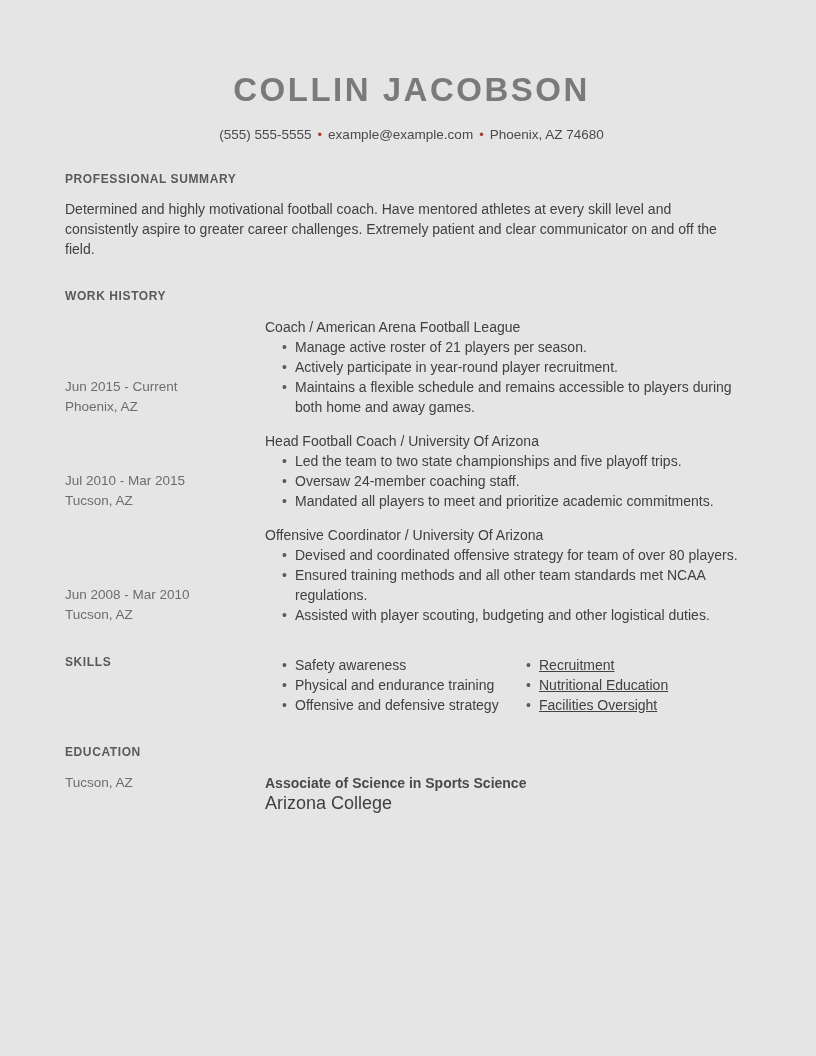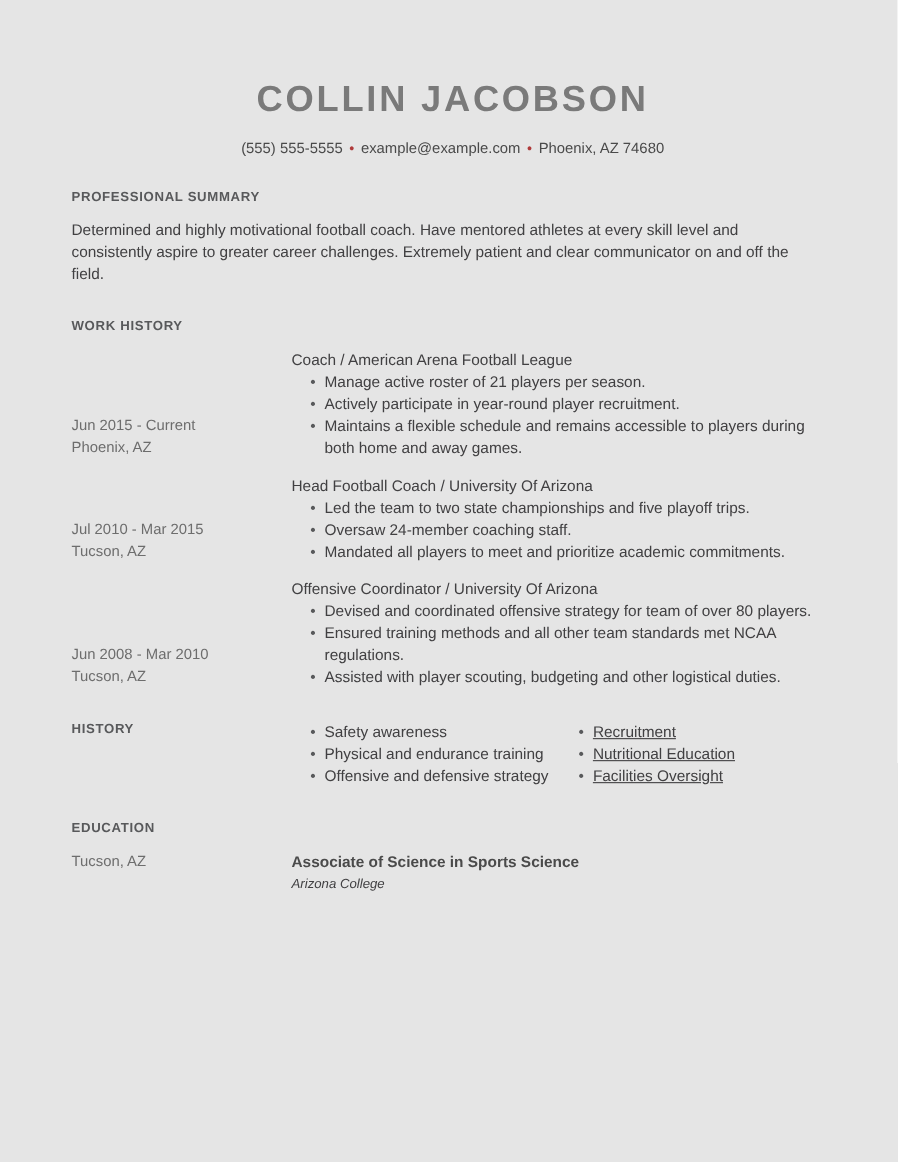--- a/index.html
+++ b/index.html
@@ -33,21 +33,21 @@
   ul.bullets { list-style:none; }
   ul.bullets li { position:relative; padding-left:30px; line-height:20px; }
   ul.bullets li::before { content:"\2022"; position:absolute; left:17px; top:0; color:#58595b; }
   .skills-row { display:flex; align-items:flex-start; margin-top:30px; }
   .skills-title-col { width:200px; flex-shrink:0; }
   .skills-cols { flex:1; display:flex; font-size:14px; line-height:20px; color:#414042; }
   .skills-col1 { width:244px; flex-shrink:0; }
   .skills-col2 { flex:1;text-decoration:underline; }
   .edu-row { margin-top:13px; display:flex; align-items:flex-start; }
   .edu-degree { font-weight:700; color:#4a4a4a; font-size:14px; line-height:20px; }
-  .edu-school { font-size:12px; line-height:20px; color:#414042;font-style:italic; }
+  .edu-school { font-size:18px; line-height:20px; color:#414042; }
 </style>
 </head>
 <body>
 
 <div class="page">
 
   <div class="name">COLLIN JACOBSON</div>
 
   <div class="contact-row">
     <span>(555) 555-5555</span>
@@ -119,21 +119,21 @@
             <li>Assisted with player scouting, budgeting and other logistical duties.</li>
           </ul>
         </div>
       </div>
 
     </div>
   </div>
 
   <div class="skills-row">
     <div class="skills-title-col">
-      <div class="section-title">HISTORY</div>
+      <div class="section-title">SKILLS</div>
     </div>
     <div class="skills-cols">
       <ul class="bullets skills-col1">
         <li>Safety awareness</li>
         <li>Physical and endurance training</li>
         <li>Offensive and defensive strategy</li>
       </ul>
       <ul class="bullets skills-col2">
         <li>Recruitment</li>
         <li>Nutritional Education</li>

